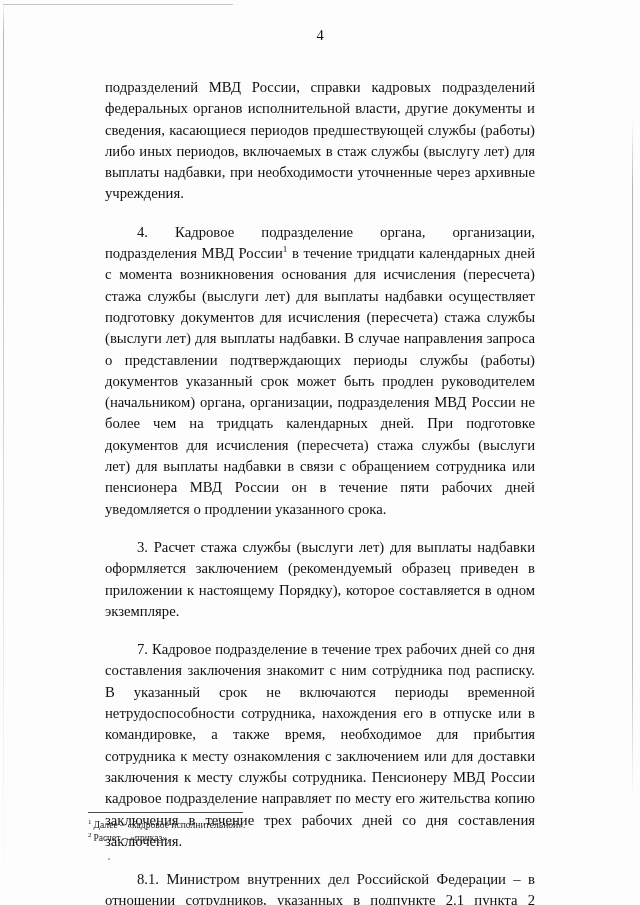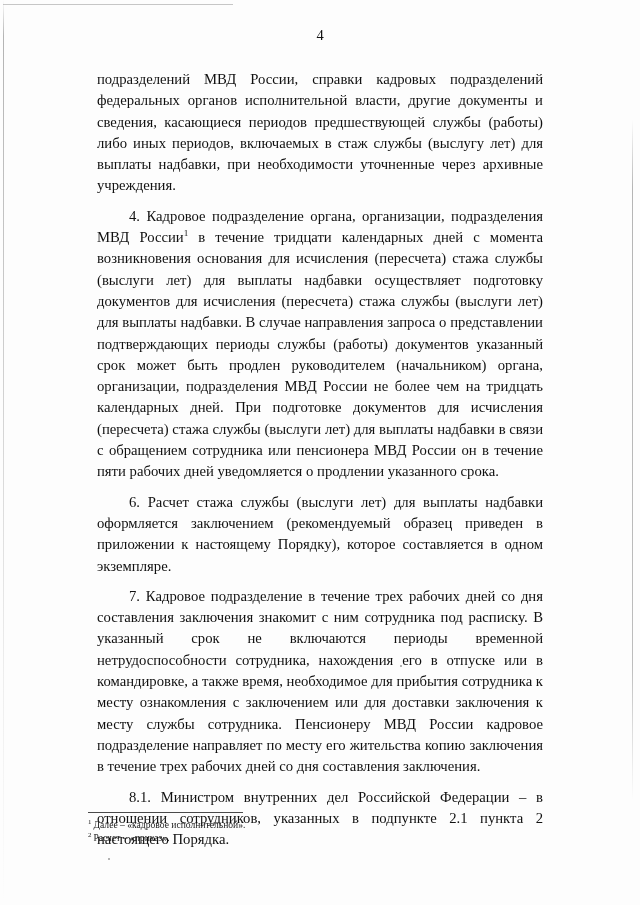--- a/index.html
+++ b/index.html
@@ -55,21 +55,21 @@
   }
 
   .body-text {
     position: absolute;
     left: 88px;
     top: 60px;
     width: 464px;
   }
 
   p.para {
-    margin: 9px;
+    margin: 17px;
     padding: 0;
     text-align: justify;
     text-justify: inter-word;
     font-size: 14.7px;
     line-height: 21.3px;
     text-indent: 0;
     hyphens: none;
     color: #101010;
   }
   p.para.indent {
@@ -123,21 +123,21 @@
 
   <div class="page-number">4</div>
 
   <div class="body-text">
 
     <p class="para" id="p0">подразделений МВД России, справки кадровых подразделений федеральных органов исполнительной власти, другие документы и сведения, касающиеся периодов предшествующей службы (работы) либо иных периодов, включаемых в стаж службы (выслугу лет) для выплаты надбавки, при необходимости уточненные через архивные учреждения.</p>
 
     <p class="para indent" id="p4"><span>4. Кадровое подразделение органа, организации, подразделения МВД России</span><sup>1</sup><span> в течение тридцати календарных дней с момента возникновения основания для исчисления (пересчета) стажа службы (выслуги лет) для выплаты надбавки осуществляет подготовку документов для исчисления (пересчета) стажа службы (выслуги лет) для выплаты надбавки. В случае направления запроса о представлении подтверждающих периоды службы (работы) документов указанный срок может быть продлен руководителем (начальником) органа, организации, подразделения МВД России не более чем на тридцать календарных дней. При подготовке документов для исчисления (пересчета) стажа службы (выслуги лет) для выплаты надбавки в связи с обращением сотрудника или пенсионера МВД России он в течение пяти рабочих дней уведомляется о продлении указанного срока.</span></p>
 
 
-    <p class="para indent" id="p6">6. Расчет стажа службы (выслуги лет) для выплаты надбавки оформляется заключением (рекомендуемый образец приведен в приложении к настоящему Порядку), которое составляется в одном экземпляре.</p>
+    <p class="para indent" id="p6">3. Расчет стажа службы (выслуги лет) для выплаты надбавки оформляется заключением (рекомендуемый образец приведен в приложении к настоящему Порядку), которое составляется в одном экземпляре.</p>
 
     <p class="para indent" id="p7">7. Кадровое подразделение в течение трех рабочих дней со дня составления заключения знакомит с ним сотрудника под расписку. В указанный срок не включаются периоды временной нетрудоспособности сотрудника, нахождения его в отпуске или в командировке, а также время, необходимое для прибытия сотрудника к месту ознакомления с заключением или для доставки заключения к месту службы сотрудника. Пенсионеру МВД России кадровое подразделение направляет по месту его жительства копию заключения в течение трех рабочих дней со дня составления заключения.</p>
 
 
     <p class="para indent" id="p81">8.1. Министром внутренних дел Российской Федерации – в отношении сотрудников, указанных в подпункте 2.1 пункта 2 настоящего Порядка.</p>
 
   </div>
 
   <div class="footnote-area">
     <div class="footnote-rule"></div>

